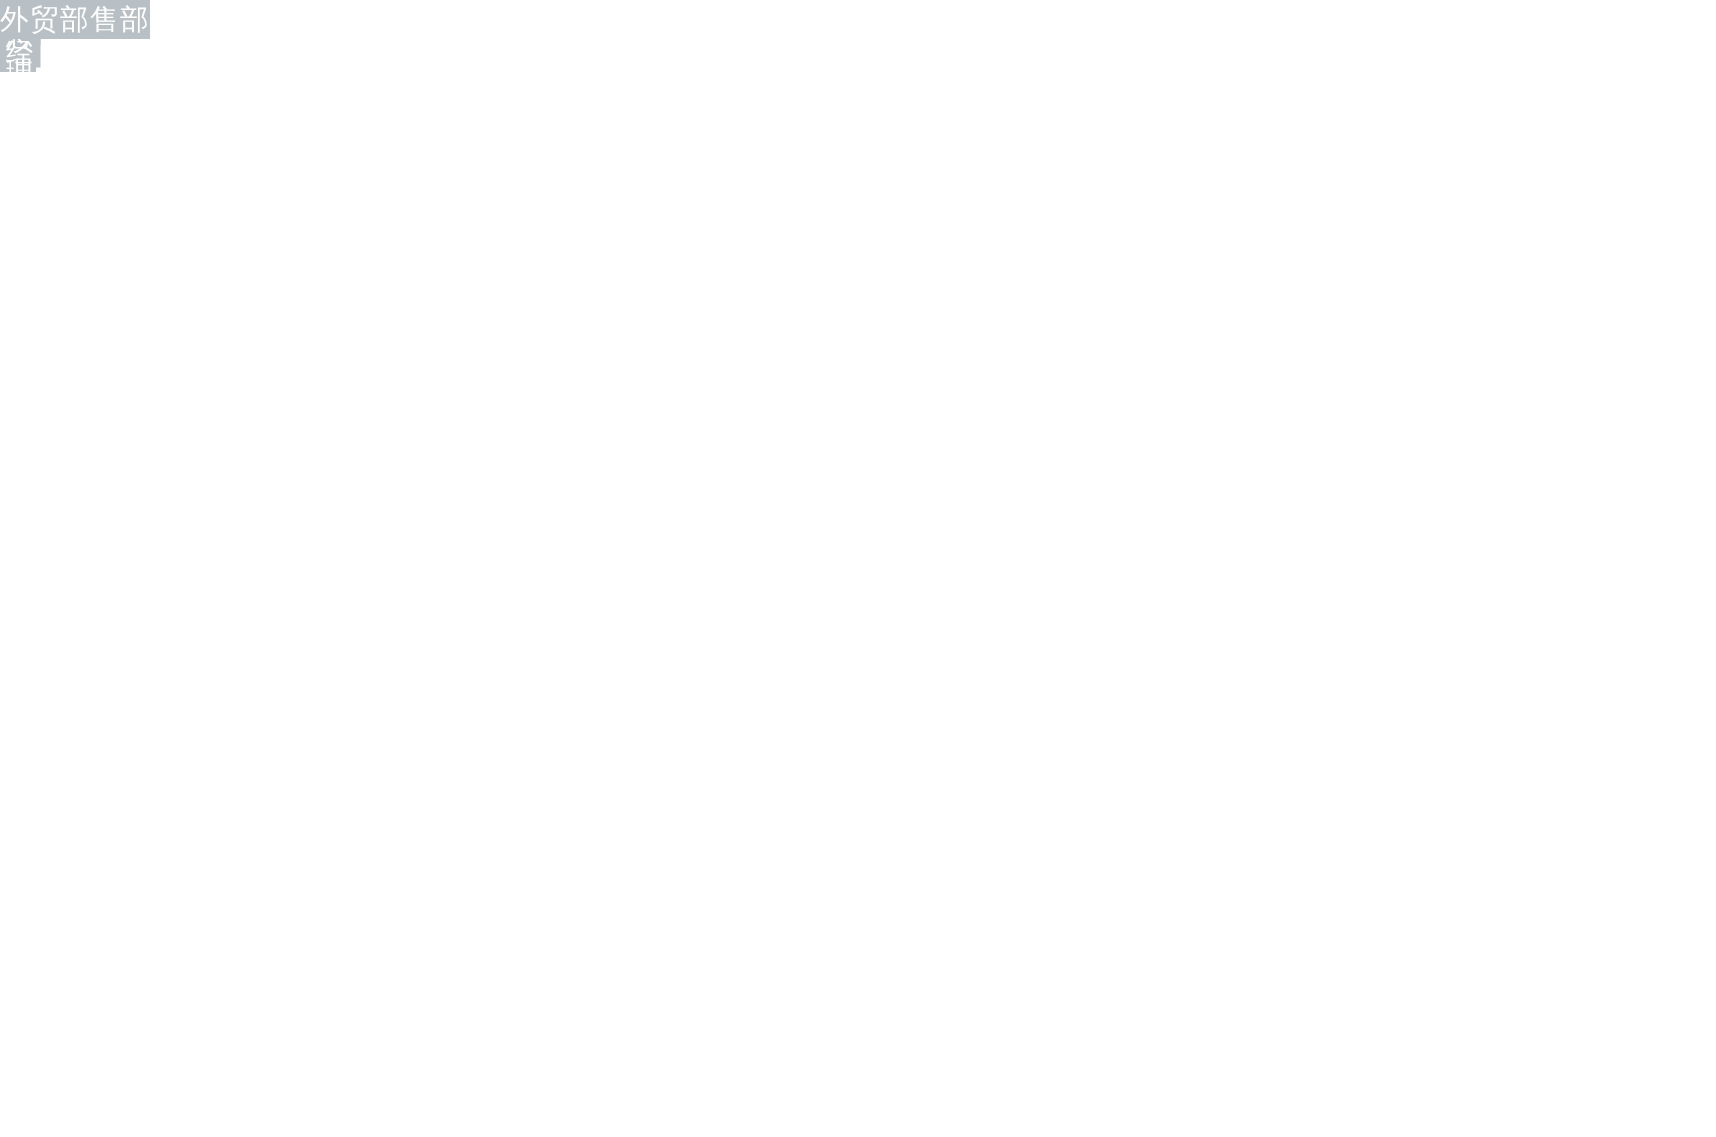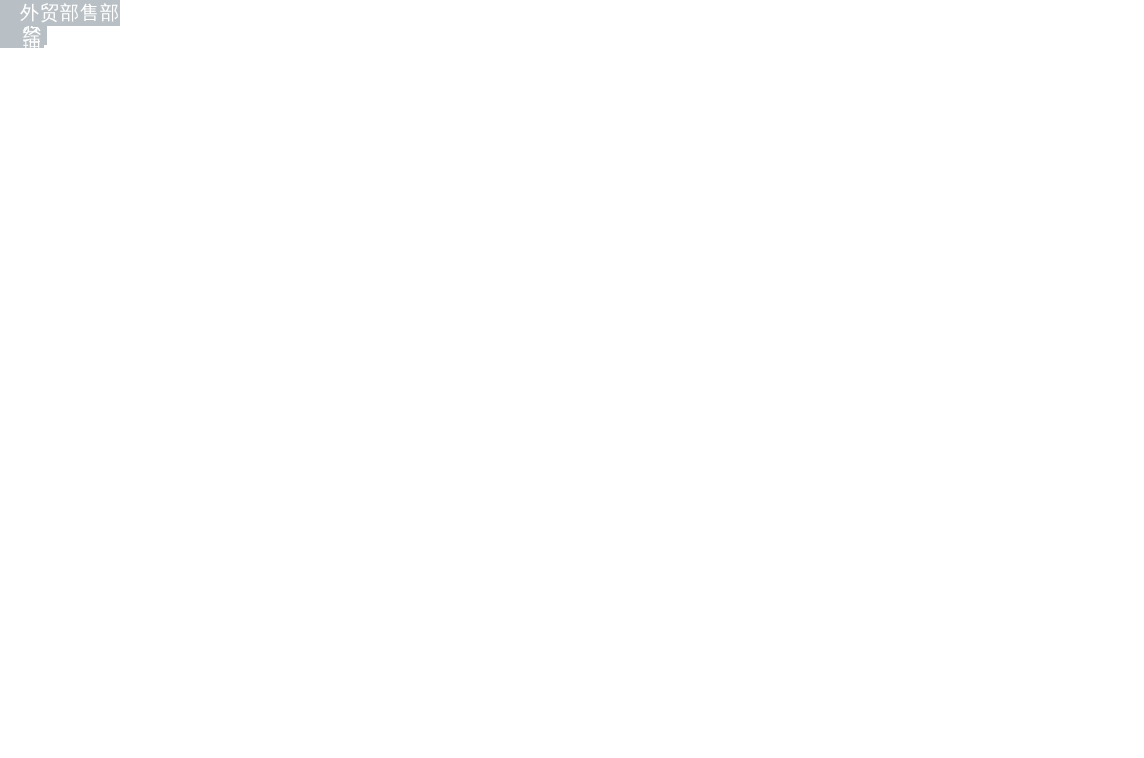--- a/index.html
+++ b/index.html
@@ -24,21 +24,20 @@
     position: absolute;
     background: var(--node-fill);
     color: var(--node-text);
     display: flex;
     align-items: center;
     justify-content: center;
     font-size: 19px;
     letter-spacing: 1px;
     text-align: center;
     white-space: nowrap;
-    padding-left: 20px;
   }
 
   
   .vtext {
     writing-mode: vertical-rl;
     text-orientation: upright;
     font-size: 20px;
     letter-spacing: 15px;
     margin-bottom: -15px;
   }

